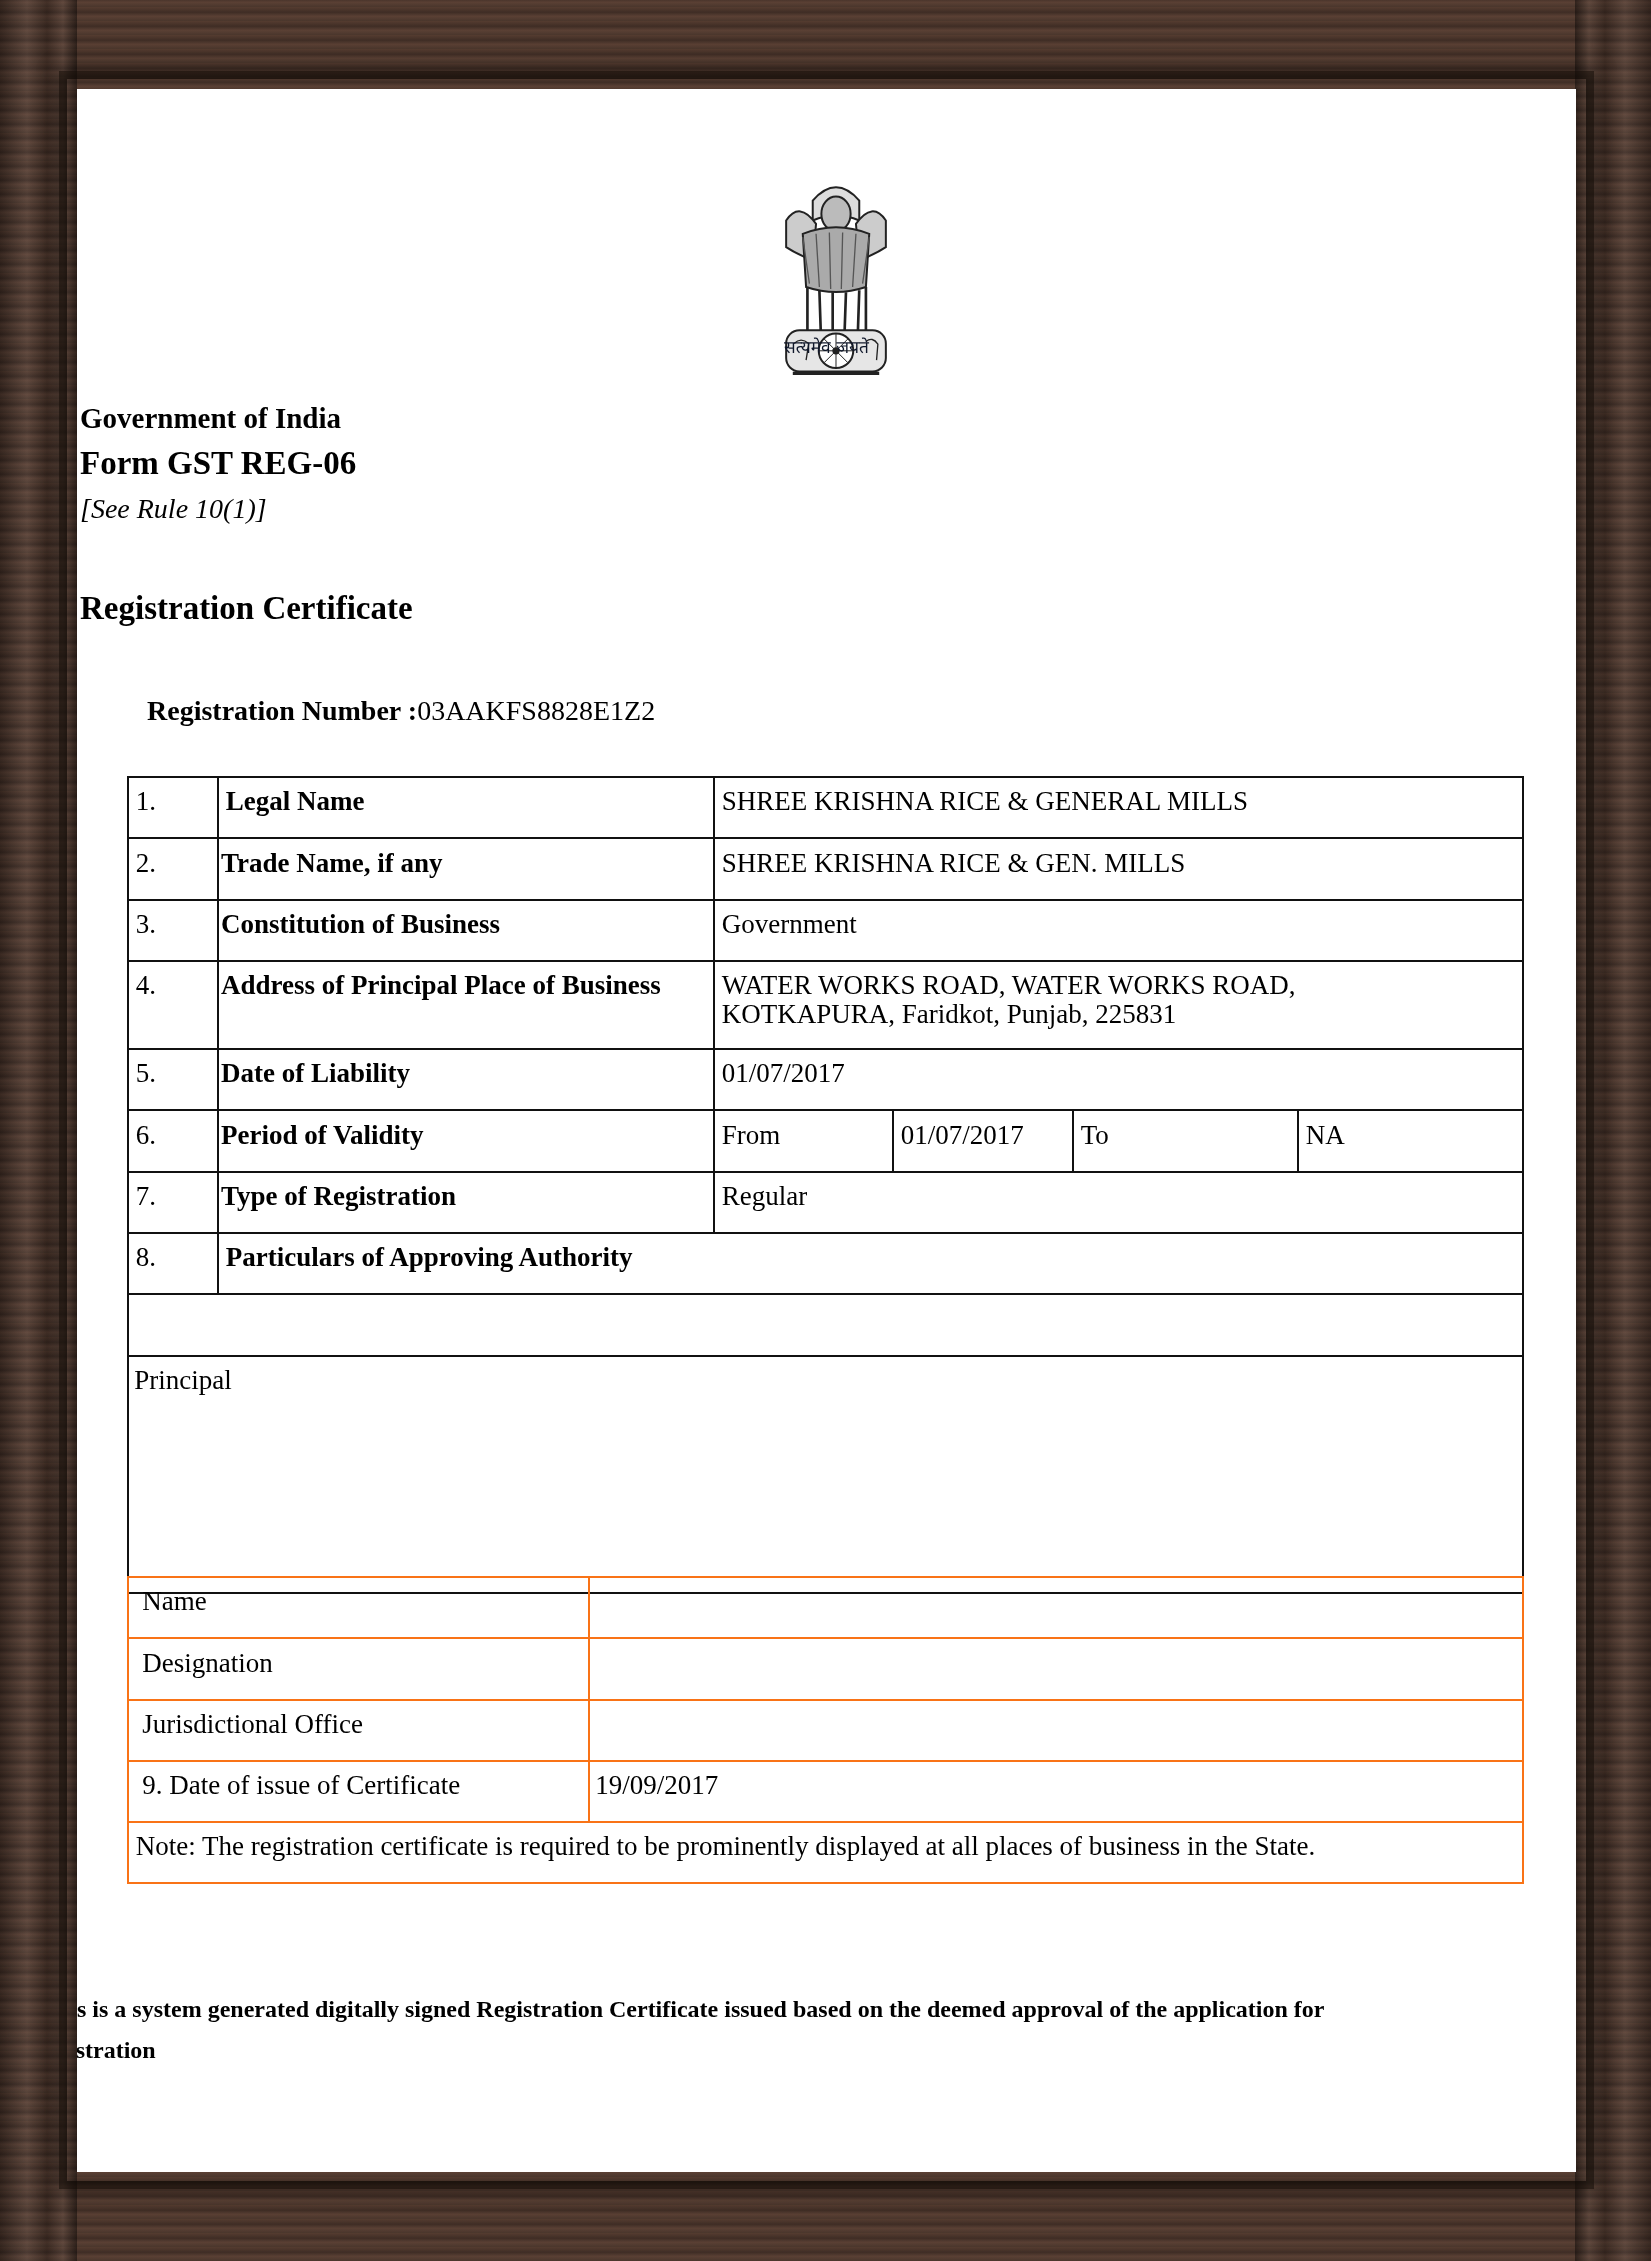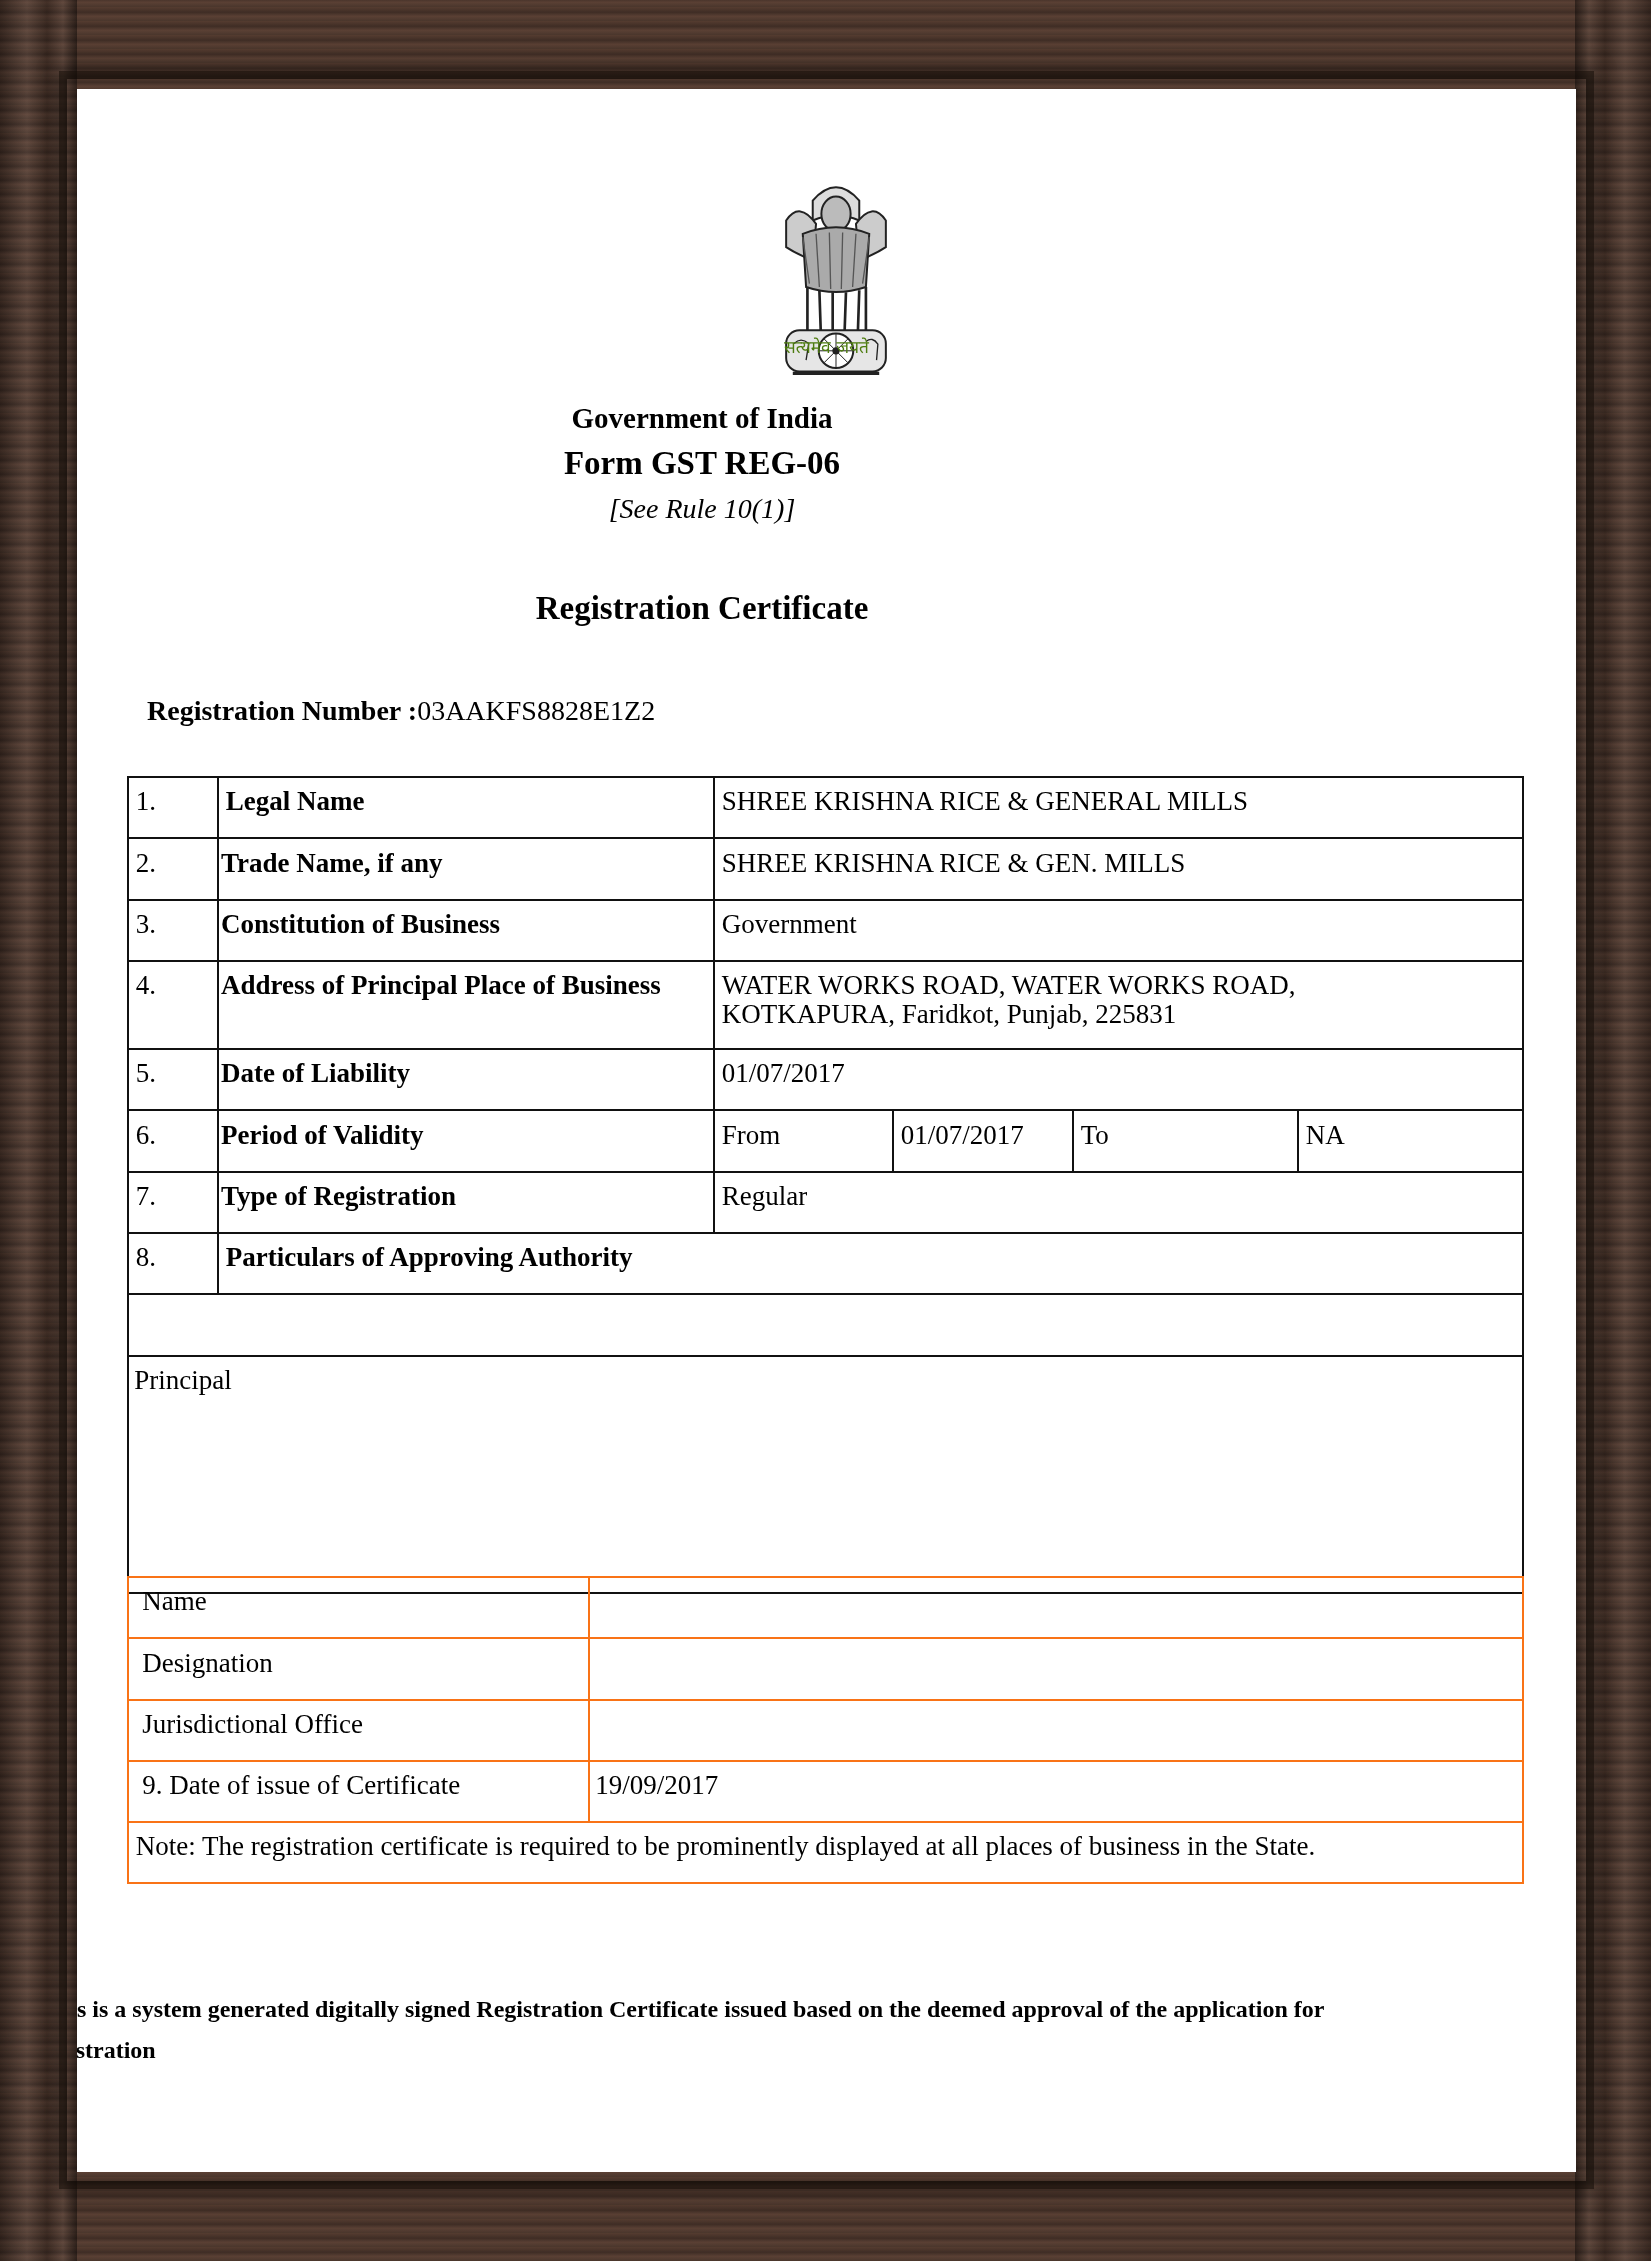--- a/index.html
+++ b/index.html
@@ -23,23 +23,23 @@
     box-shadow: 0 0 0 8px rgba(20,12,8,0.55), 0 0 20px 6.7px rgba(0,0,0,0.5);
   }
   .paper {
     position: absolute; left: 77px; top: 89px; width: 1499px; height: 2083px;
     background: #fff; overflow: hidden;
   }
   
   .emblem { position: absolute; left: 689px; top: 85px; width: 140px; height: 226px; }
   .motto {
     position: absolute; left: 0; top: 246px; width: 1499px; text-align: center;
-    font-family: "DejaVu Sans", sans-serif; font-size: 17.3px; color: #4d7c0f;
-  }
-  .heading { position: absolute; left: 16px; width: 1218px; text-align: center; }
+    font-family: "DejaVu Sans", sans-serif; font-size: 17.3px; color: #0f172a;
+  }
+  .heading { position: absolute; left: 3px; width: 1218px; text-align: left; }
   .h-gov { top: 313px; font-size: 29px; font-weight: bold; }
   .h-form { top: 356px; font-size: 33px; font-weight: bold; }
   .h-rule { top: 404px; font-size: 28px; font-style: italic; }
   .h-cert { top: 501px; font-size: 33px; font-weight: bold; }
   .regno { position: absolute; left: 70px; top: 606px; font-size: 28px; }
   .regno .lbl { font-weight: bold; }
 
   table.cert {
     position: absolute; left: 50px; top: 687px; width: 1395px;
     border-collapse: collapse; table-layout: fixed; font-size: 27px;

